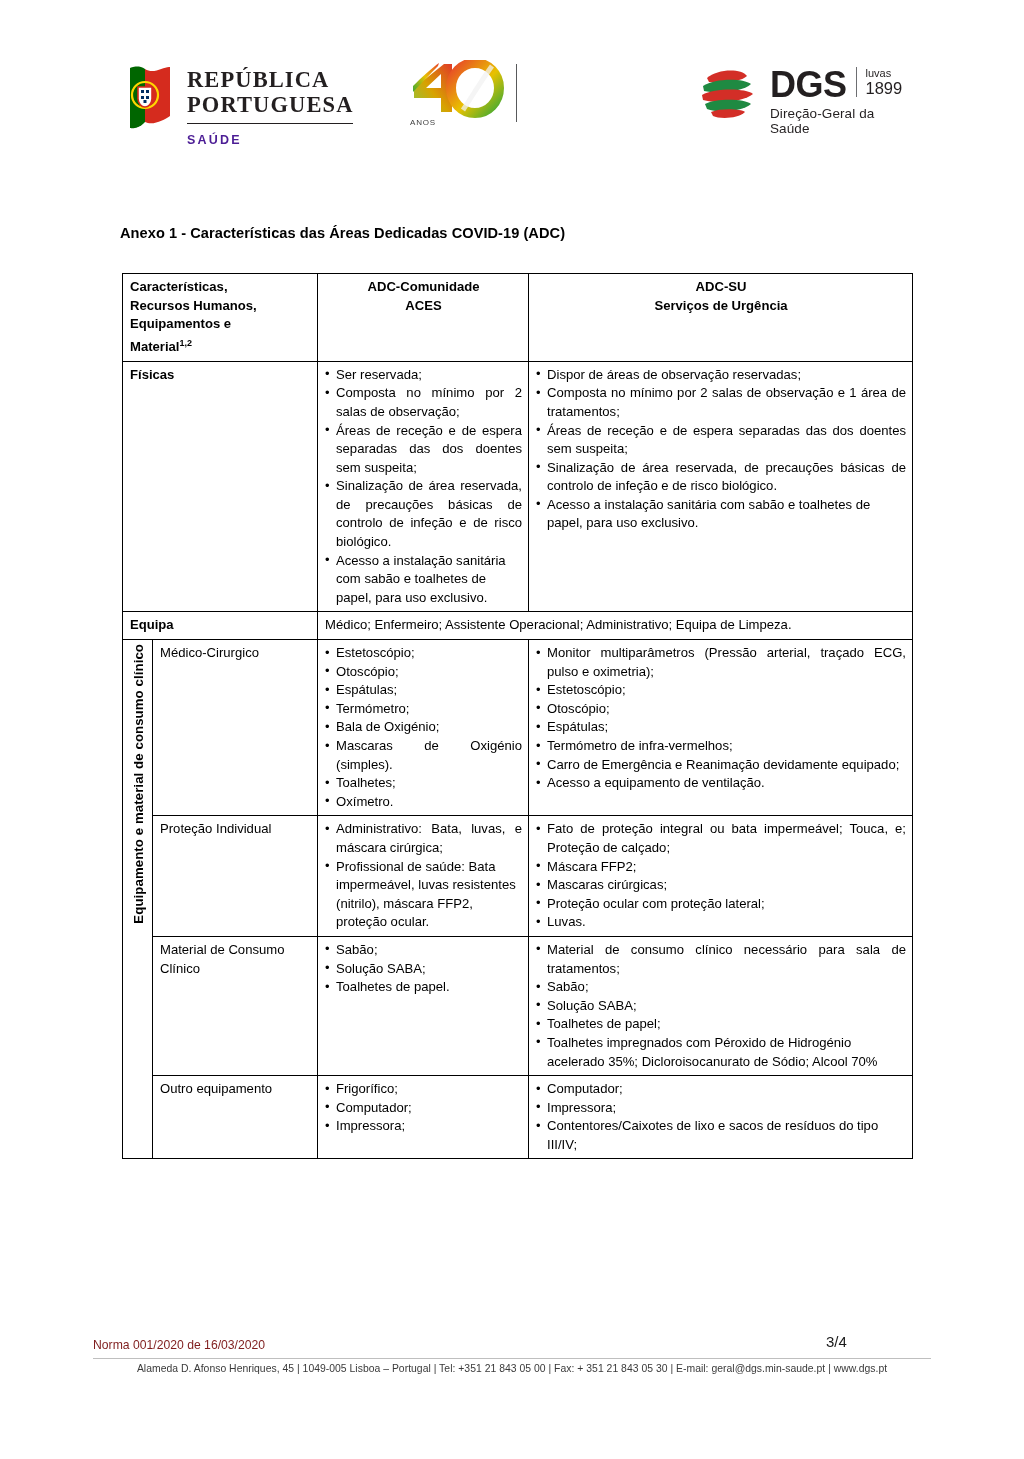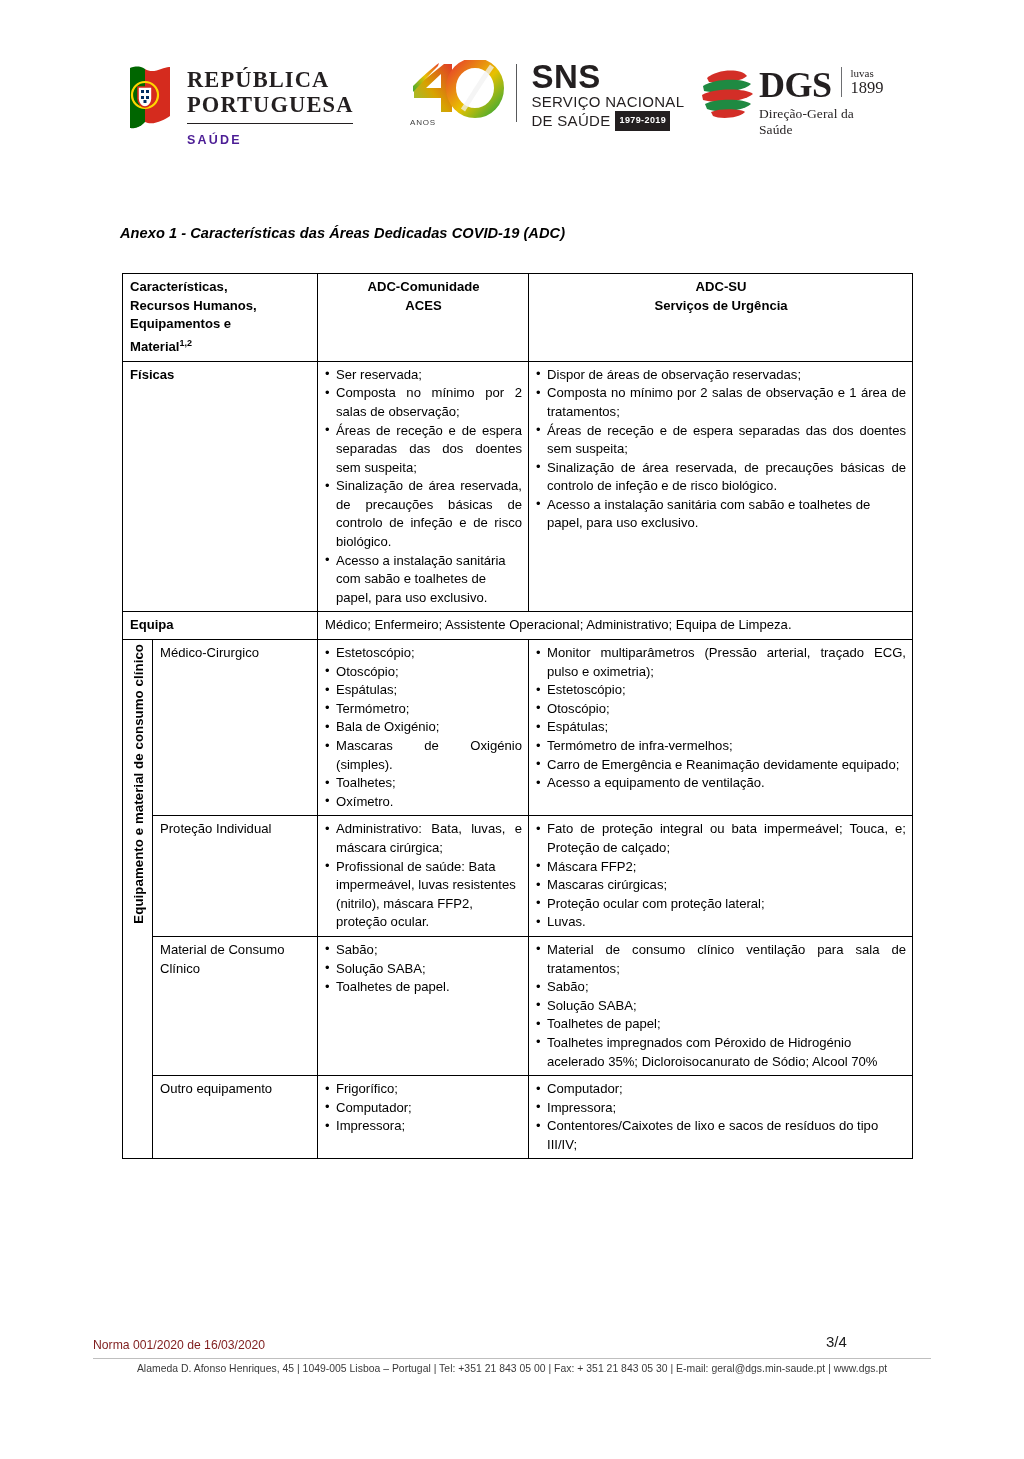--- a/index.html
+++ b/index.html
@@ -105,21 +105,21 @@
     vertical-align: 2px;
   }
 
   .logo-dgs {
     position: absolute;
     left: 697px; top: 8px;
     display: flex;
     align-items: flex-start;
   }
   .dgs-mark { width: 62px; height: 58px; flex: 0 0 auto; }
-  .dgs-text { padding-top: 1px; font-family: Liberation Serif, serif; }
+  .dgs-text { margin-left: 11px; padding-top: 1px; }
   .dgs-row { display: flex; align-items: flex-start; }
   .dgs-big {
     font-size: 36px;
     font-weight: 700;
     line-height: 36px;
     letter-spacing: -0.5px;
     color: #231f20;
   }
   .dgs-desde {
     margin-left: 9px;
@@ -138,21 +138,20 @@
   }
 
   
   .doc-title {
     position: absolute;
     left: 120px; top: 225px;
     font-size: 14.6px;
     font-weight: 700;
     letter-spacing: 0.05px;
     color: #000;
-    font-style: italic;
   }
 
   
   table.annex {
     position: absolute;
     left: 122px; top: 273px;
     width: 790px;
     border-collapse: collapse;
     table-layout: fixed;
   }
@@ -294,27 +293,20 @@
           </linearGradient>
         </defs>
         <path d="M36 4 L44 4 L44 52 L33 52 L33 38 L6 38 L6 28 Z M33 28 L33 14 L18 28 Z" fill="url(#g40a)"></path>
         <path d="M30 6 C22 14 10 27 5 32 L5 26 C13 18 25 7 31 3 Z" fill="url(#g40b)"></path>
         <ellipse cx="67" cy="28" rx="24" ry="25" fill="none" stroke="url(#g40c)" stroke-width="10"></ellipse>
         <path d="M55 50 C63 38 75 18 84 6" stroke="#f2f2f2" stroke-width="5" fill="none" opacity="0.75"></path>
       </svg>
       <div class="sns-anos">ANOS</div>
     </div>
     <div class="sns-divider"></div>
-    <div class="sns-text">
-      <div class="sns-big">SNS</div>
-      <div class="sns-sub">SERVIÇO NACIONAL</div>
-      <div class="sns-sub">
-        <span>DE SAÚDE</span><span class="sns-badge">1979-2019</span>
-      </div>
-    </div>
   </div>
 
   <div class="logo-dgs">
     <svg class="dgs-mark" viewBox="0 0 62 58">
       <path d="M10 12 C20 3 44 2 50 10 C44 16 24 18 12 16 Z" fill="#d32e27"></path>
       <path d="M6 20 C18 12 46 12 54 18 C46 26 20 28 7 25 Z" fill="#1f8a42"></path>
       <path d="M5 29 C18 22 48 22 56 28 C47 36 19 38 6 34 Z" fill="#d32e27"></path>
       <path d="M8 38 C20 32 48 33 54 38 C45 46 20 47 10 43 Z" fill="#1f8a42"></path>
       <path d="M14 46 C24 42 44 43 48 46 C41 53 22 53 16 50 Z" fill="#d32e27"></path>
     </svg>
@@ -439,21 +431,21 @@
     <td class="sublabel">Material de Consumo Clínico</td>
     <td>
       <ul class="blist">
         <li>Sabão;</li>
         <li>Solução SABA;</li>
         <li>Toalhetes de papel.</li>
       </ul>
     </td>
     <td>
       <ul class="blist just">
-        <li>Material de consumo clínico ventilação para sala de tratamentos;</li>
+        <li>Material de consumo clínico necessário para sala de tratamentos;</li>
         <li>Sabão;</li>
         <li>Solução SABA;</li>
         <li>Toalhetes de papel;</li>
         <li>Toalhetes impregnados com Péroxido de Hidrogénio acelerado 35%; Dicloroisocanurato de Sódio; Alcool 70%</li>
       </ul>
     </td>
   </tr>
 
   <tr>
     <td class="sublabel">Outro equipamento</td>

